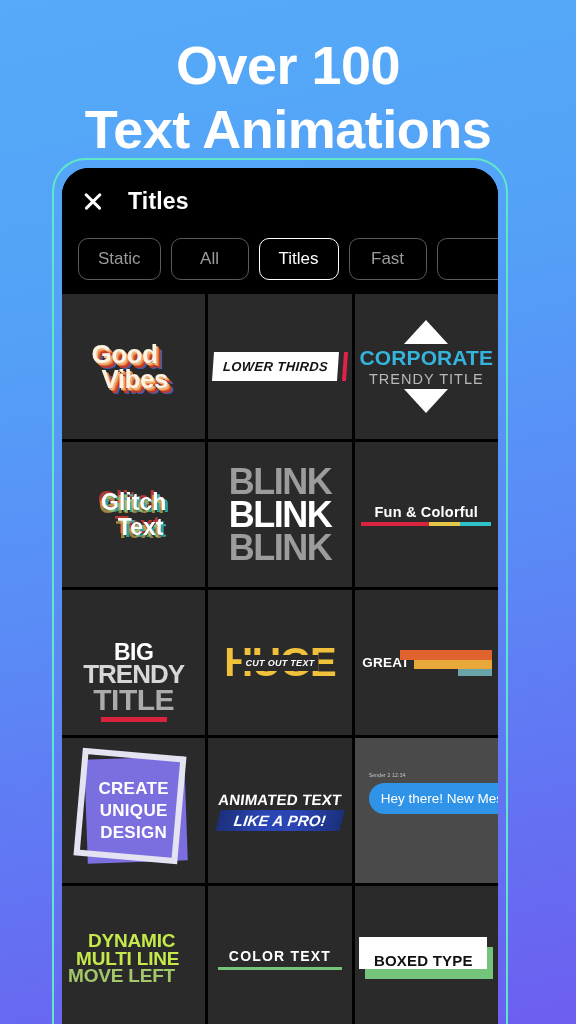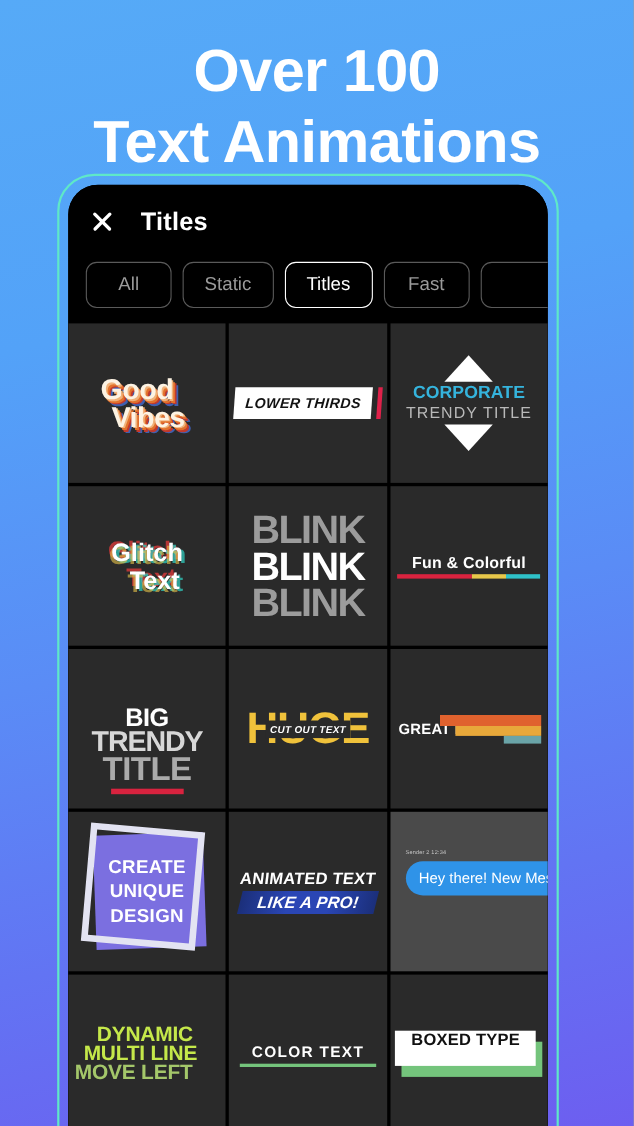--- a/index.html
+++ b/index.html
@@ -167,21 +167,21 @@
   
   .corp { position: relative; text-align: center; }
   .corp .tri-up, .corp .tri-dn {
     position: absolute; left: 50%; transform: translateX(-50%);
     width: 0; height: 0;
     border-left: 22px solid transparent;
     border-right: 22px solid transparent;
   }
   .corp .tri-up { top: -26px; border-bottom: 24px solid #ffffff; }
   .corp .tri-dn { bottom: -26px; border-top: 24px solid #ffffff; }
-  .corp .l1 { color: #35b4dd; font-weight: bold; font-size: 16px; letter-spacing: 0.1px; }
+  .corp .l1 { color: #35b4dd; font-weight: bold; font-size: 21px; letter-spacing: 0.1px; }
   .corp .l2 { color: #b9b9b9; font-size: 14.5px; letter-spacing: 1px; margin-top: 1px; }
 
   
   .glitch {
     position: relative;
     font-weight: bold;
     font-size: 23px;
     line-height: 1.05;
     color: #ffffff;
     text-align: center;
@@ -325,43 +325,43 @@
   .boxed { position: relative; width: 134px; height: 44px; }
   .boxed .shadow {
     position: absolute; left: 6px; top: 10px;
     width: 128px; height: 32px;
     background: #74c47c;
   }
   .boxed .box {
     position: absolute; left: 0; top: 0;
     width: 128px; height: 32px;
     background: #ffffff;
-    display: flex; align-items: flex-start; justify-content: center;
+    display: flex; align-items: flex-end; justify-content: center;
   }
   .boxed .btxt { color: #111111; font-weight: bold; font-size: 15px; letter-spacing: 0.2px; }
 </style>
 </head>
 <body>
 
 <div class="promo">
   <span class="promo-line">Over 100</span>
   <span class="promo-line">Text Animations</span>
 </div>
 
 <div class="phone-frame">
   <div class="phone-screen">
 
     <div class="app-header">
       <div class="close-icon"></div>
       <div class="header-title">Titles</div>
     </div>
 
     <div class="chip-row">
+      <div class="chip">Static</div>
       <div class="chip">All</div>
-      <div class="chip">Static</div>
       <div class="chip active">Titles</div>
       <div class="chip">Fast</div>
       <div class="chip"></div>
     </div>
 
     <div class="grid">
 
       <div class="cell">
         <div class="retro">
           <span class="l1">Good</span>

